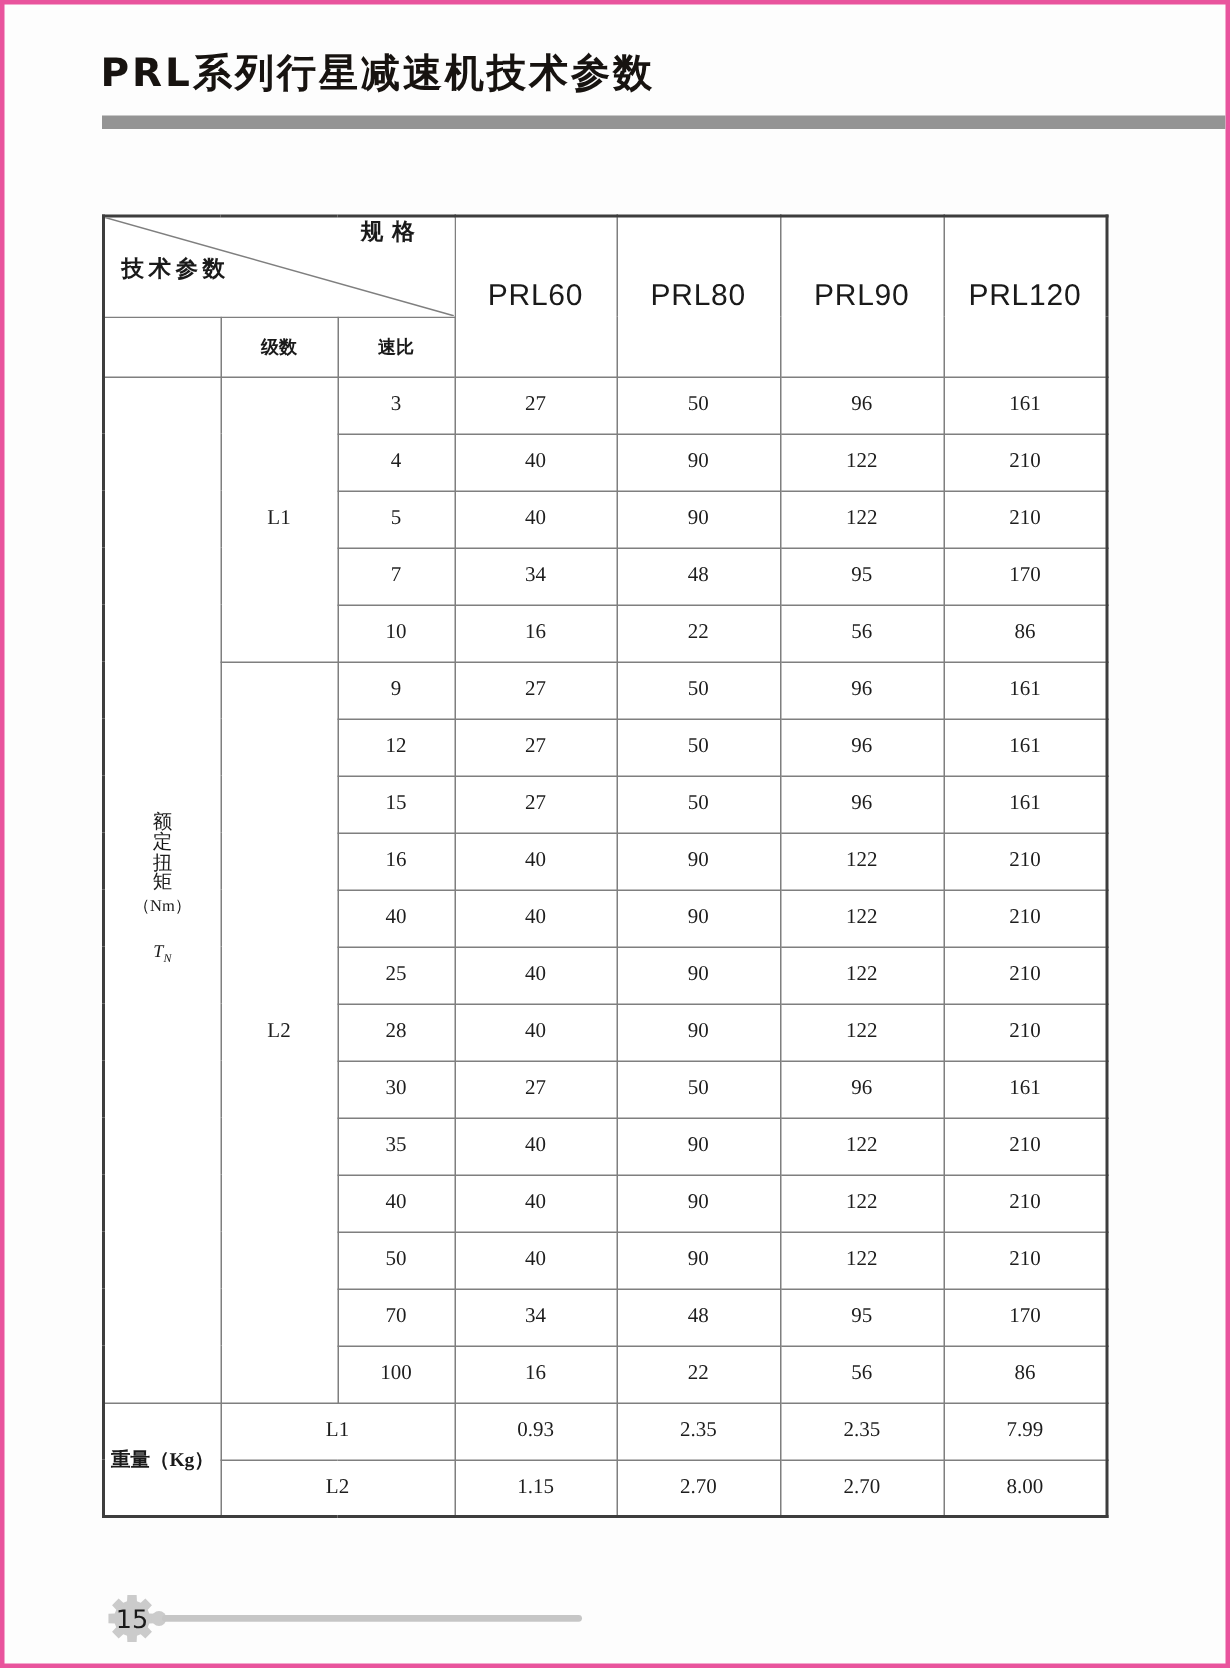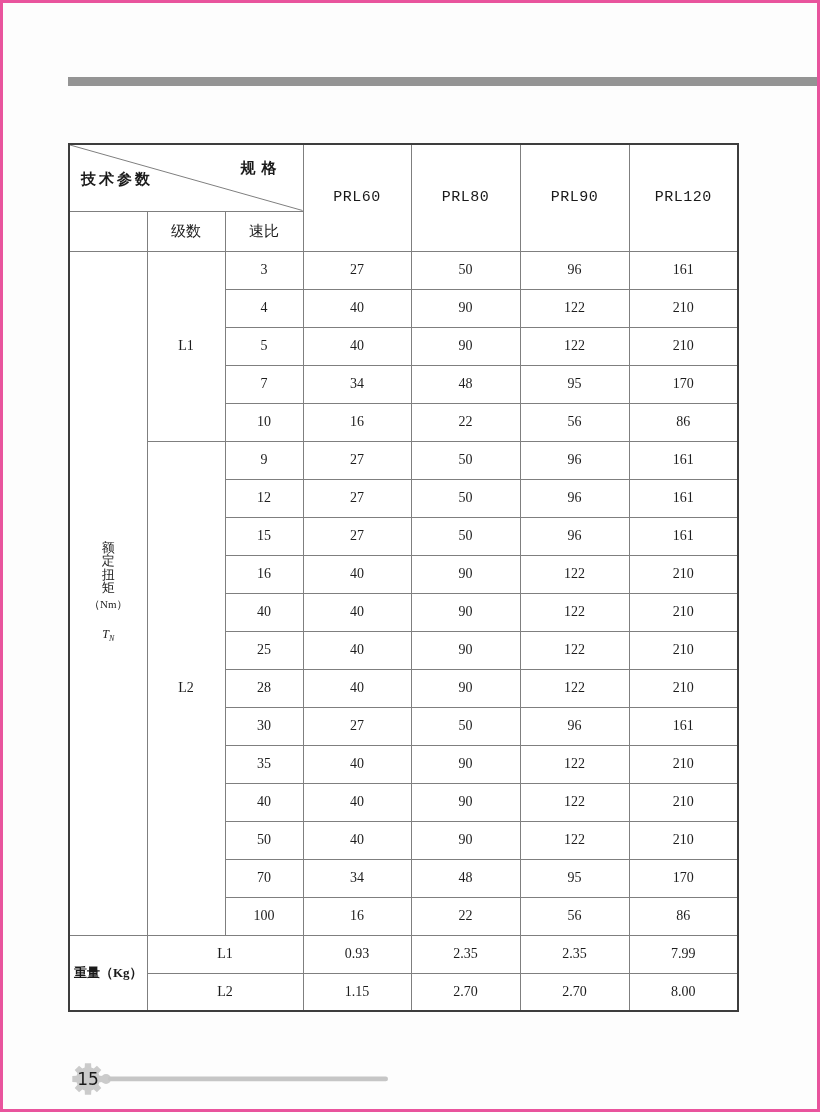--- a/index.html
+++ b/index.html
@@ -44,29 +44,29 @@
     padding:0;overflow:hidden;
     background:#fff;
   }
   tr.h1{height:67px;}
   tr.h2{height:40px;}
   tbody tr{height:38px;}
   td.diag{position:relative;}
   .diag-svg{position:absolute;left:0;top:0;width:100%;height:100%;display:block;}
   .diag-svg line{stroke:var(--line);stroke-width:1;vector-effect:non-scaling-stroke;}
   .diag-spec{
-    position:absolute;top:14px;right:20px;
+    position:absolute;top:0;right:20px;
     font-size:15px;font-weight:bold;letter-spacing:6px;
   }
   .diag-param{
     position:absolute;left:11px;bottom:22px;
     font-size:15px;font-weight:bold;letter-spacing:3px;
   }
-  td.col-head{font-size:15px;letter-spacing:.5px;font-family:Liberation Mono, monospace;}
-  td.subhead{font-size:15px;font-weight:normal;margin-top:40px;}
+  td.col-head{font-size:20px;letter-spacing:.5px;font-family:Liberation Sans, sans-serif;}
+  td.subhead{font-size:12px;font-weight:bold;margin-top:40px;}
   td.ratio,td.val,td.stage-cell,td.stage-span{
     font-family:"Liberation Serif","DejaVu Serif",serif;
     font-size:14px;color:#1d1d1d;
   }
   td.shaded{background:var(--shade);}
   td.stage-cell{background:var(--shade);}
   td.torque-cell{background:#fff;}
   .torque-wrap{display:flex;flex-direction:column;align-items:center;}
   .torque-char{
     font-family:"Liberation Serif","DejaVu Serif",serif;
@@ -89,20 +89,21 @@
   .footer-deco text{
     font-family:"DejaVu Sans",sans-serif;
     font-size:17px;fill:#1a1a1a;
   }
 </style>
 </head>
 <body>
 
 <div class="page">
 
+  <div class="title">PRL系列行星减速机技术参数</div>
   <div class="title-bar"></div>
 
   <table class="spec">
     <colgroup>
       <col style="width:78px">
         <col style="width:78px">
         <col style="width:78px">
       <col style="width:108px">
         <col style="width:109px">
         <col style="width:109px">

